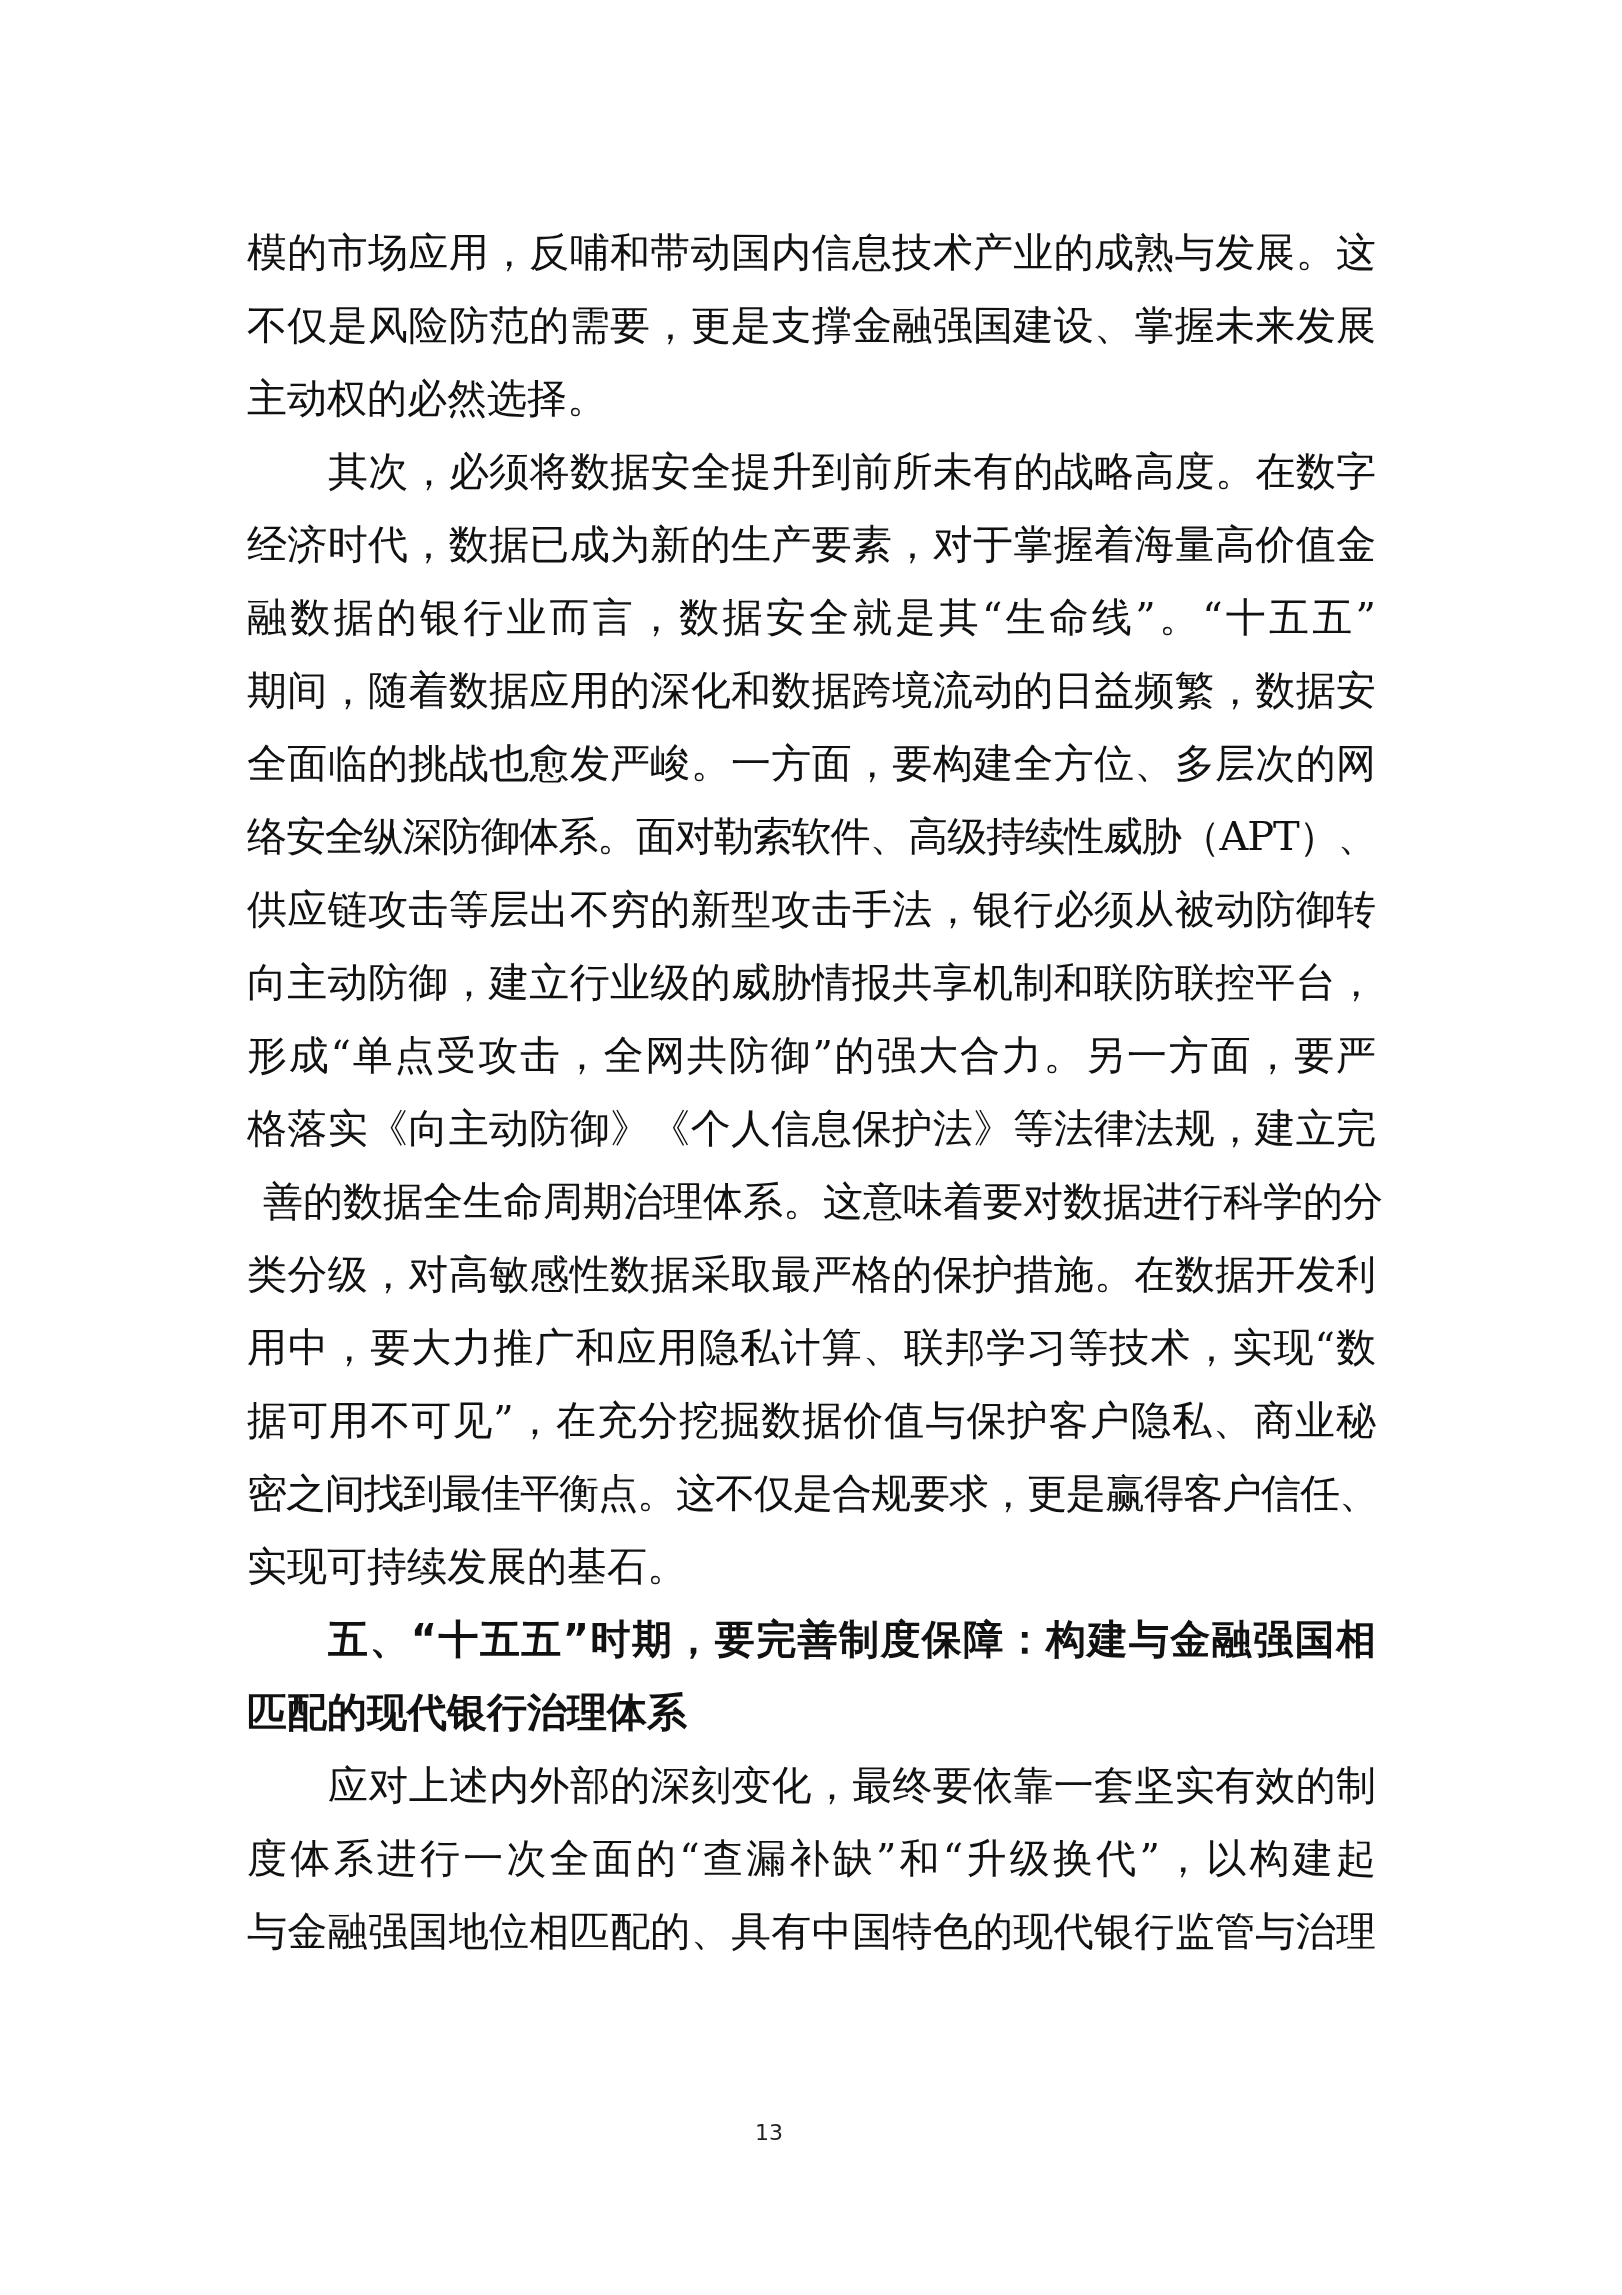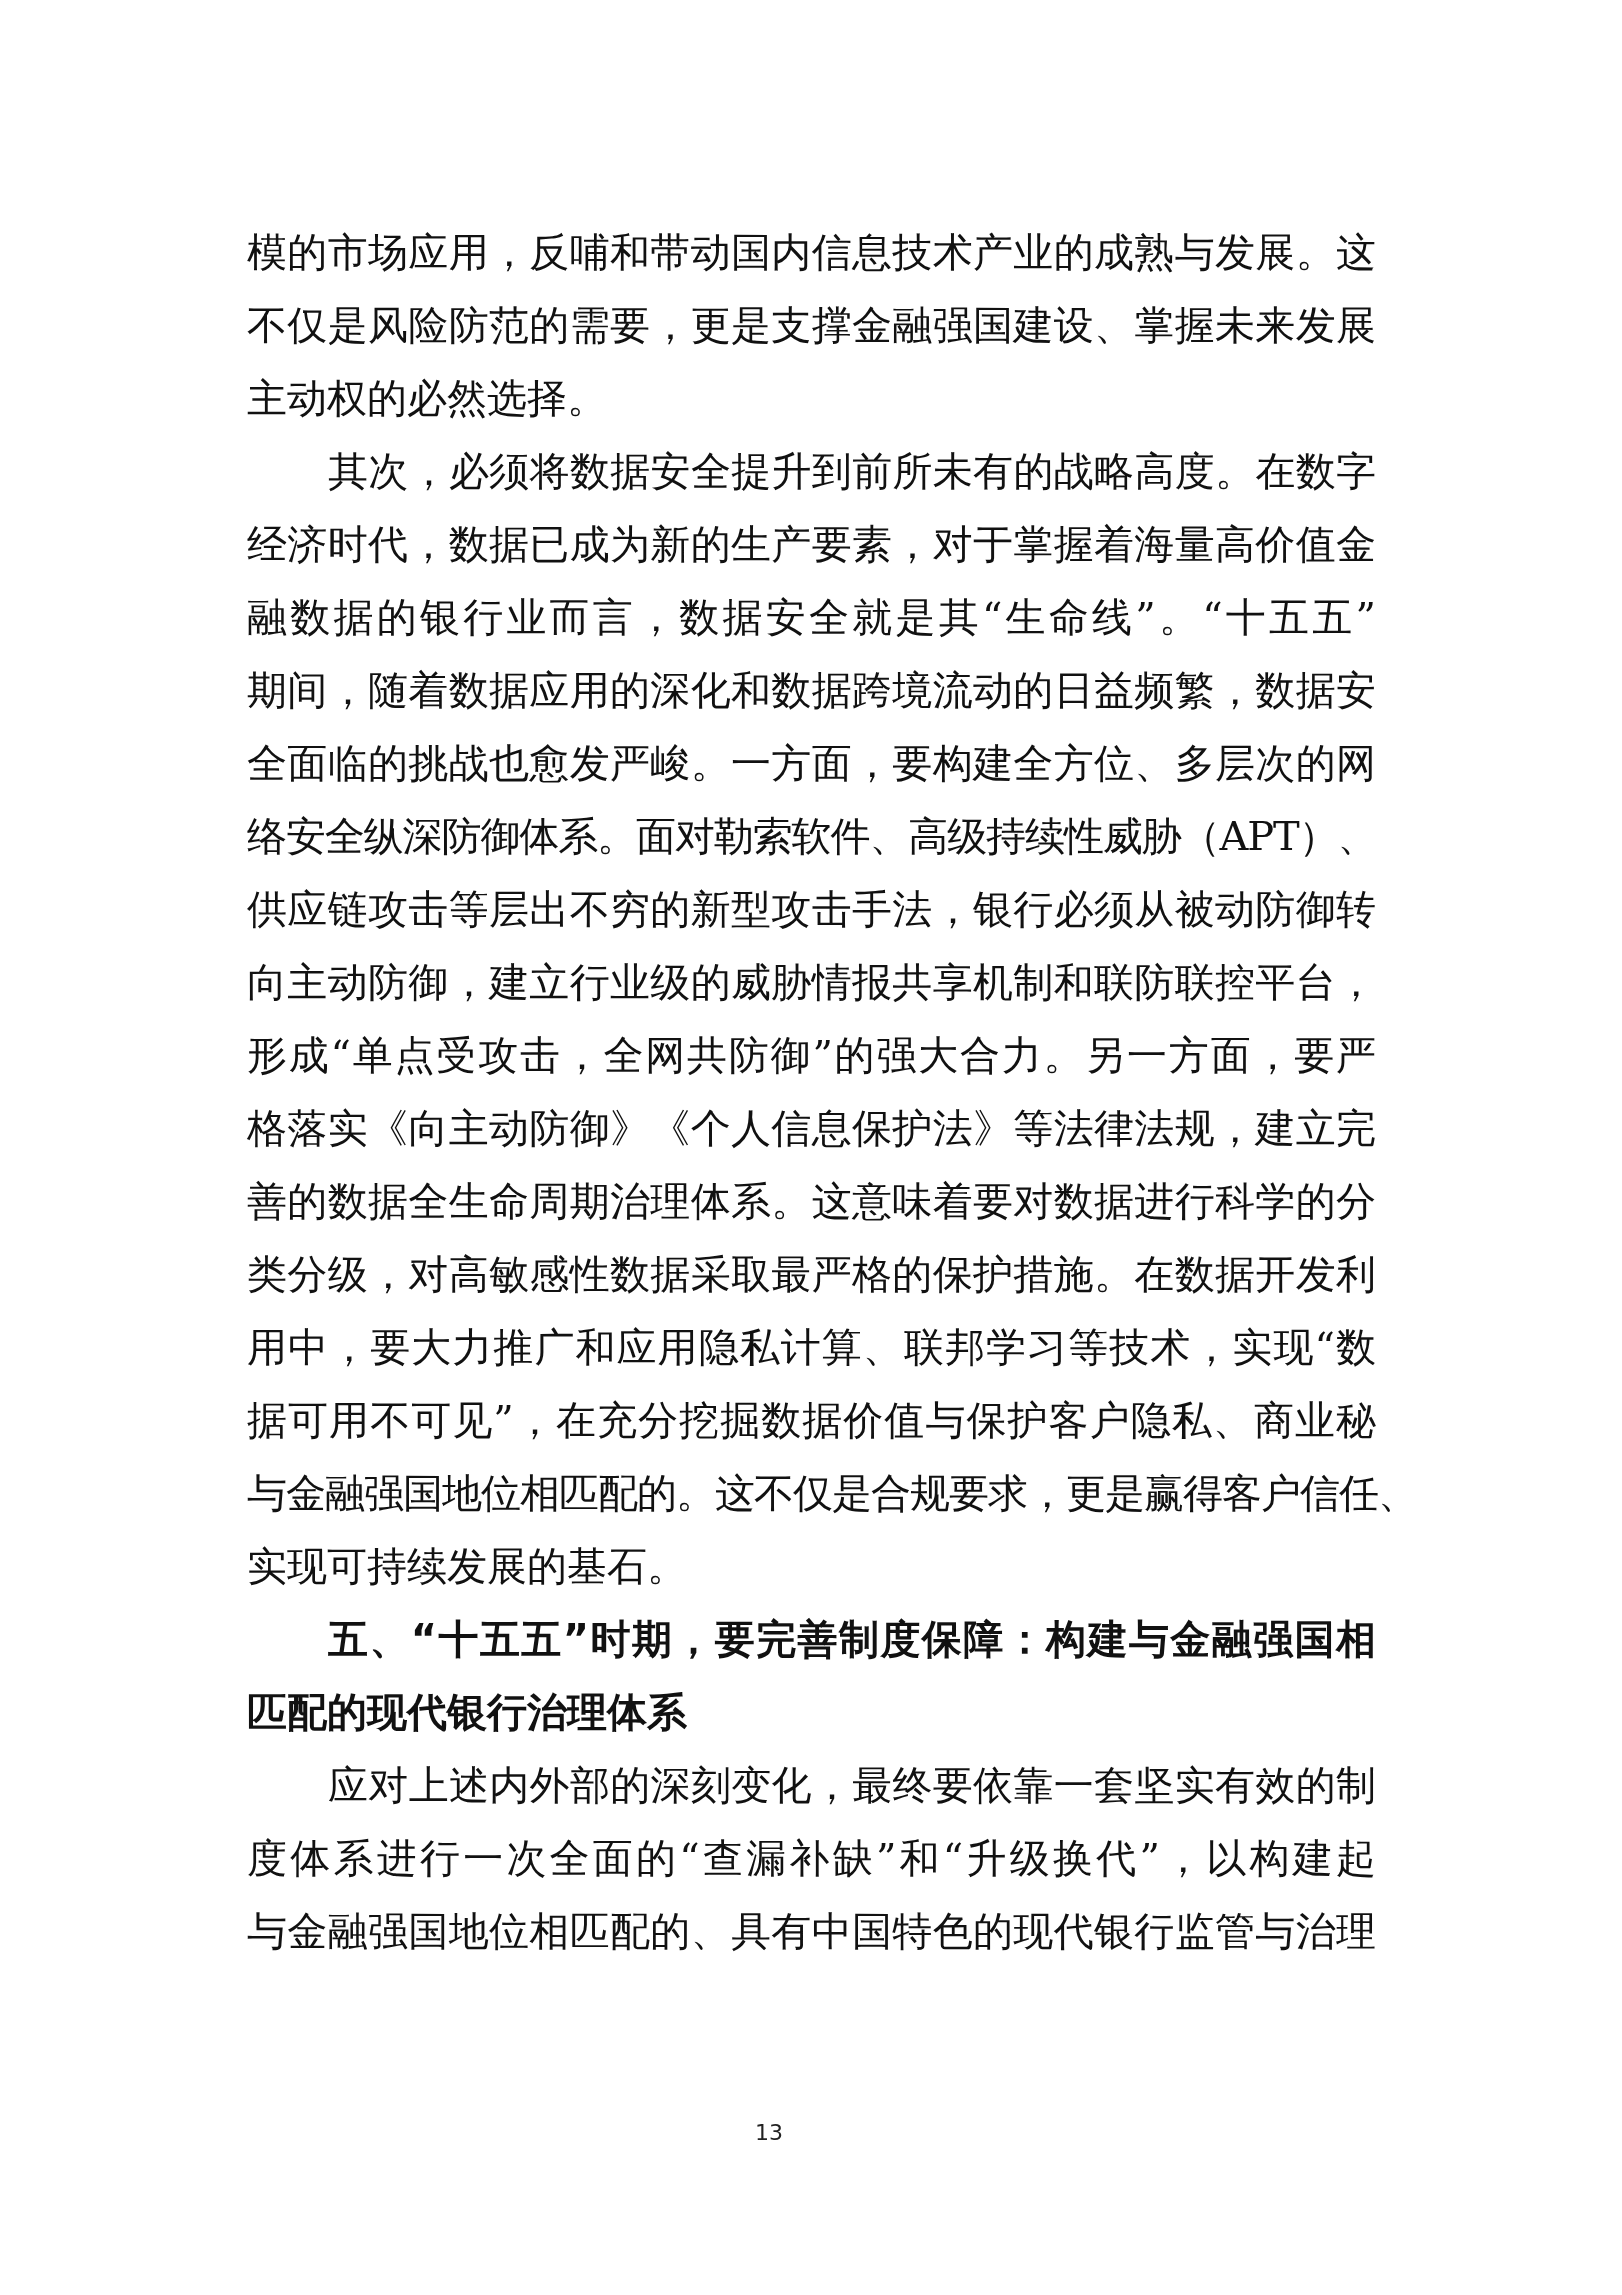--- a/index.html
+++ b/index.html
@@ -71,25 +71,25 @@
     <div class="line indent"><span class="bold" style="letter-spacing: 0px;">其次，必须将数据安全提升到前所未有的战略高度。</span><span style="letter-spacing: 0px;">在数字</span></div>
     <div class="line" style="letter-spacing: 0px;">经济时代，数据已成为新的生产要素，对于掌握着海量高价值金</div>
     <div class="line" style="letter-spacing: 0px;">融数据的银行业而言，数据安全就是其“生命线”。“十五五”</div>
     <div class="line" style="letter-spacing: 0px;">期间，随着数据应用的深化和数据跨境流动的日益频繁，数据安</div>
     <div class="line" style="letter-spacing: 0px;">全面临的挑战也愈发严峻。一方面，要构建全方位、多层次的网</div>
     <div class="line" style="letter-spacing: -1.1px;">络安全纵深防御体系。面对勒索软件、高级持续性威胁（APT）、</div>
     <div class="line" style="letter-spacing: 0px;">供应链攻击等层出不穷的新型攻击手法，银行必须从被动防御转</div>
     <div class="line" style="letter-spacing: 0px;">向主动防御，建立行业级的威胁情报共享机制和联防联控平台，</div>
     <div class="line" style="letter-spacing: 0px;">形成“单点受攻击，全网共防御”的强大合力。另一方面，要严</div>
     <div class="line" style="letter-spacing: 0px;">格落实《向主动防御》《个人信息保护法》等法律法规，建立完</div>
-    <div class="line" style="letter-spacing: 0px;">善的数据全生命周期治理体系。这意味着要对数据进行科学的分</div>
+    <div class="line" style="letter-spacing: 0px; margin-left: 16px;">善的数据全生命周期治理体系。这意味着要对数据进行科学的分</div>
     <div class="line" style="letter-spacing: 0px;">类分级，对高敏感性数据采取最严格的保护措施。在数据开发利</div>
     <div class="line" style="letter-spacing: 0px;">用中，要大力推广和应用隐私计算、联邦学习等技术，实现“数</div>
     <div class="line" style="letter-spacing: 0px;">据可用不可见”，在充分挖掘数据价值与保护客户隐私、商业秘</div>
-    <div class="line" style="letter-spacing: -1px;">与金融强国地位相匹配的。这不仅是合规要求，更是赢得客户信任、</div>
+    <div class="line" style="letter-spacing: -1px;">密之间找到最佳平衡点。这不仅是合规要求，更是赢得客户信任、</div>
     <div class="line last">实现可持续发展的基石。</div>
   </div>
 
   <div class="heading">
     <div class="line indent" style="letter-spacing: 0px;">五、“十五五”时期，要完善制度保障：构建与金融强国相</div>
     <div class="line last">匹配的现代银行治理体系</div>
   </div>
 
   <div>
     <div class="line indent" style="letter-spacing: 0px;">应对上述内外部的深刻变化，最终要依靠一套坚实有效的制</div>

